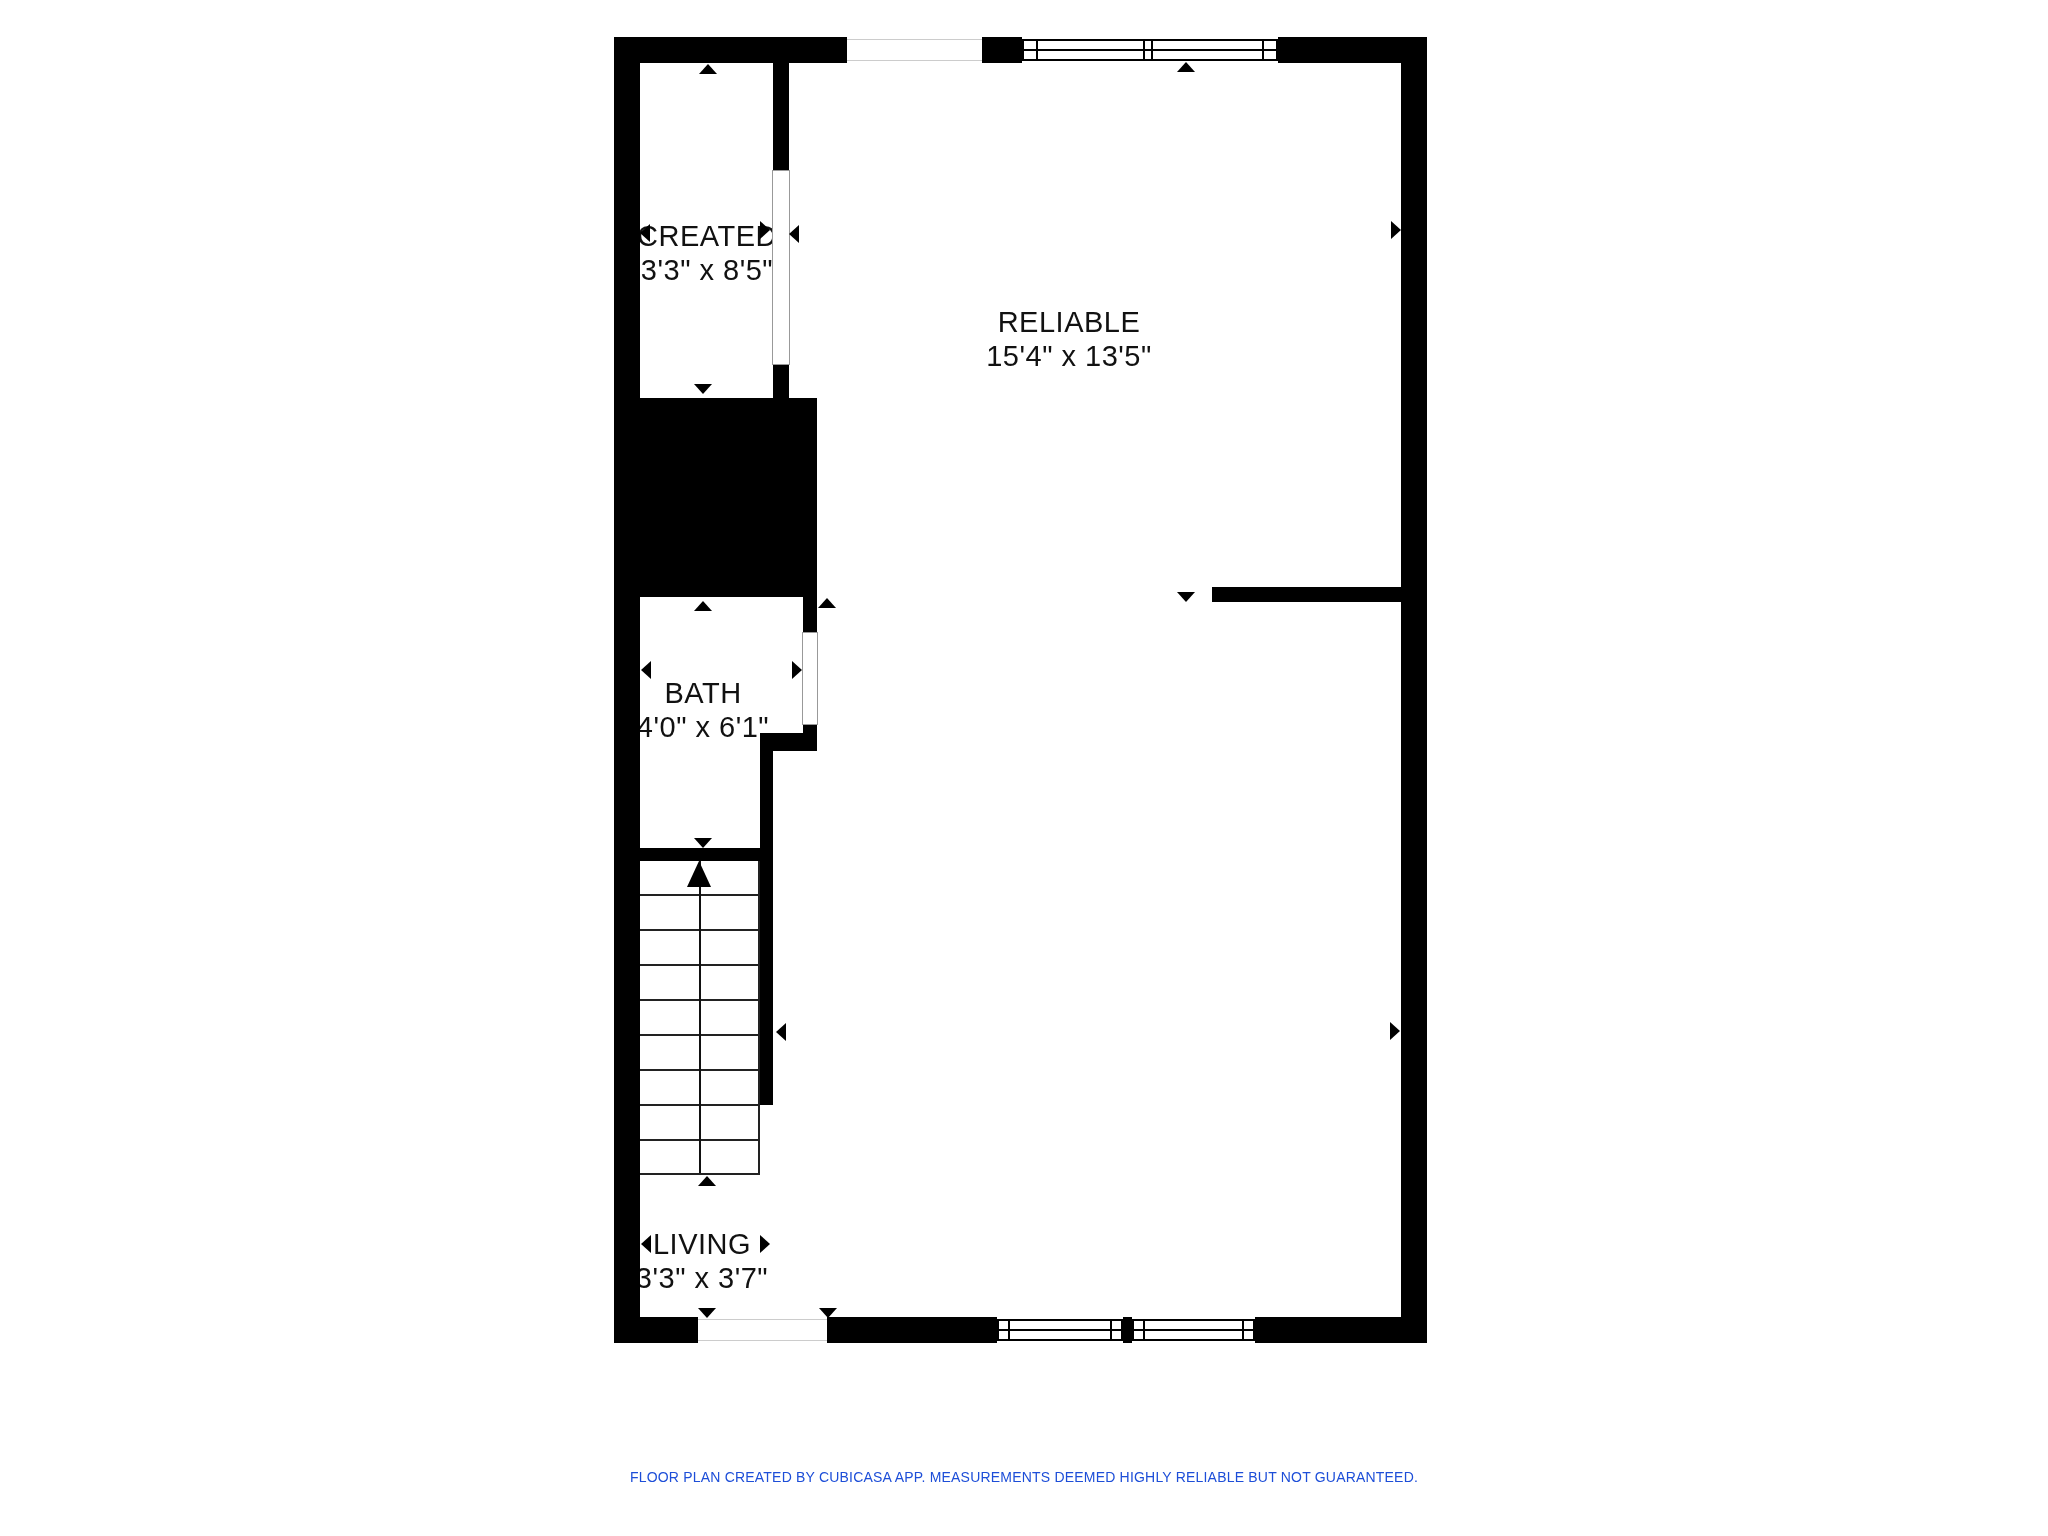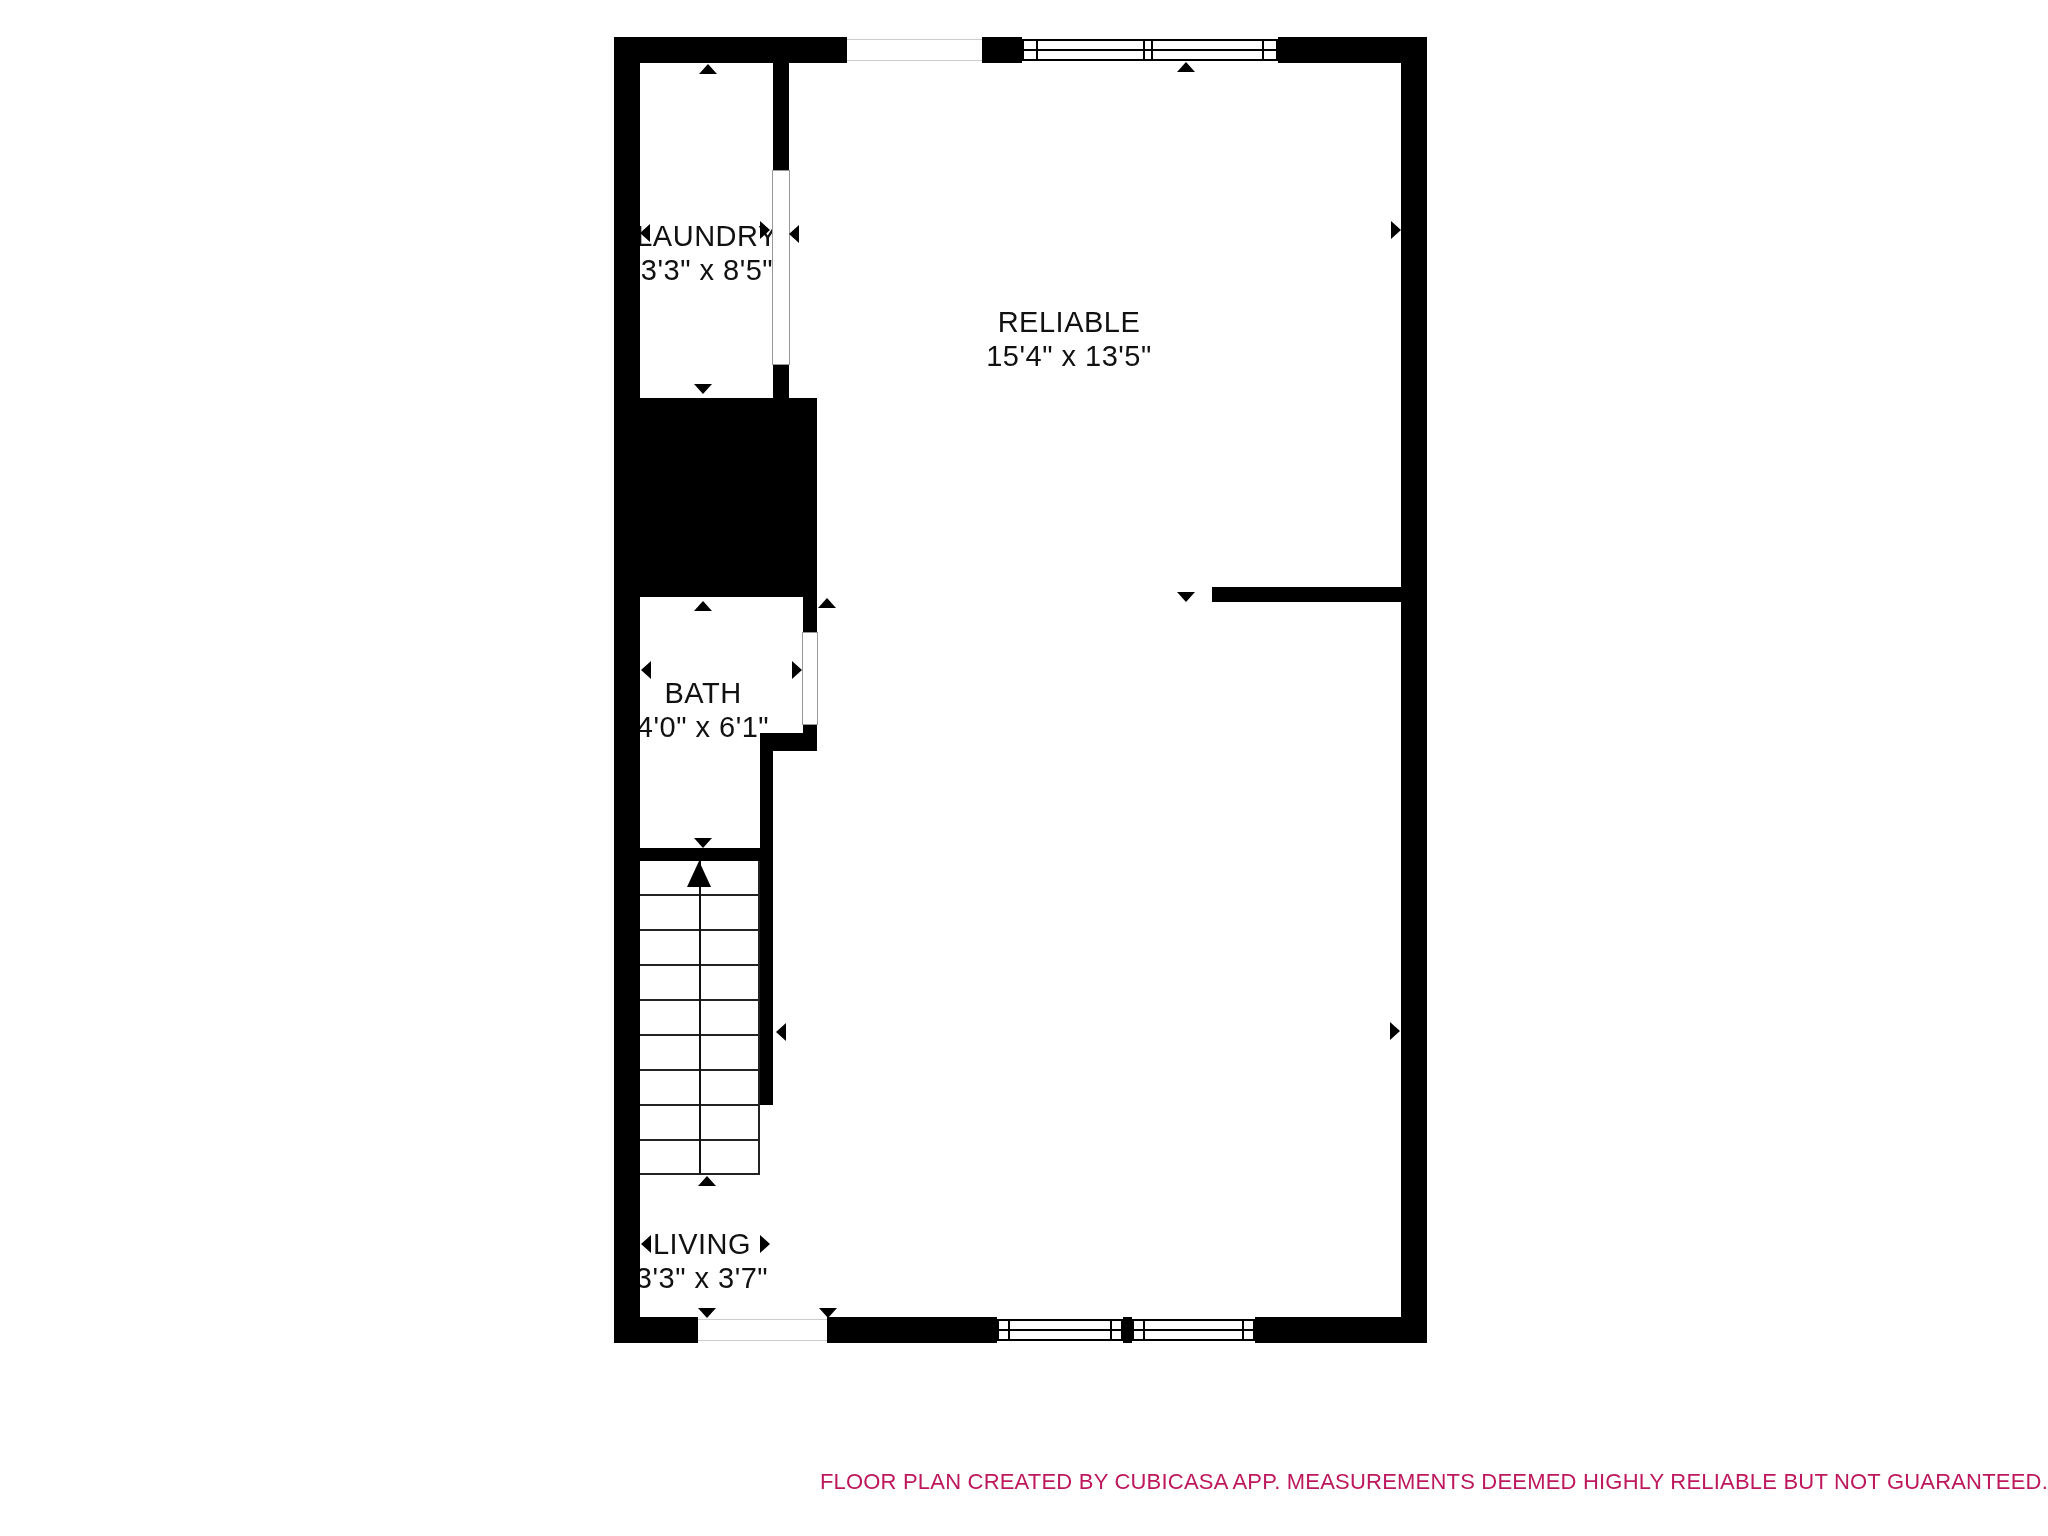--- a/index.html
+++ b/index.html
@@ -21,30 +21,30 @@
           background:repeating-linear-gradient(to bottom, transparent 0px, transparent 33px, #222 33px, #222 35px);}
   .stairs-centerline{position:absolute;left:59px;top:0;width:2px;height:100%;background:#111;}
   .stairs-arrow{position:absolute;left:47px;top:0;width:0;height:0;
           border-left:12px solid transparent;border-right:12px solid transparent;
           border-bottom:26px solid #000;}
   .tri{position:absolute;width:0;height:0;z-index:5;}
   .tu{border-left:9px solid transparent;border-right:9px solid transparent;border-bottom:10px solid #000;}
   .td{border-left:9px solid transparent;border-right:9px solid transparent;border-top:10px solid #000;}
   .tl{border-top:9px solid transparent;border-bottom:9px solid transparent;border-right:10px solid #000;}
   .tr{border-top:9px solid transparent;border-bottom:9px solid transparent;border-left:10px solid #000;}
-  .footer{position:absolute;left:0;top:1469px;width:100%;text-align:right;z-index:1;
-          color:#be185d;font-size:22px;letter-spacing:.2px;}
+  .footer{position:absolute;left:0;top:1469px;width:100%;text-align:center;z-index:1;
+          color:#1d4ed8;font-size:14px;letter-spacing:.2px;}
 </style>
 </head>
 <body>
 
 <div class="page">
 
   <div class="room-label" style="left:707px;top:219px;">
-    <div class="name">LAUNDRY</div>
+    <div class="name">CREATED</div>
     <div class="dims">3'3" x 8'5"</div>
   </div>
   <div class="room-label" style="left:1069px;top:305px;">
     <div class="name">RELIABLE</div>
     <div class="dims">15'4" x 13'5"</div>
   </div>
   <div class="room-label" style="left:703px;top:676px;">
     <div class="name">BATH</div>
     <div class="dims">4'0" x 6'1"</div>
   </div>

